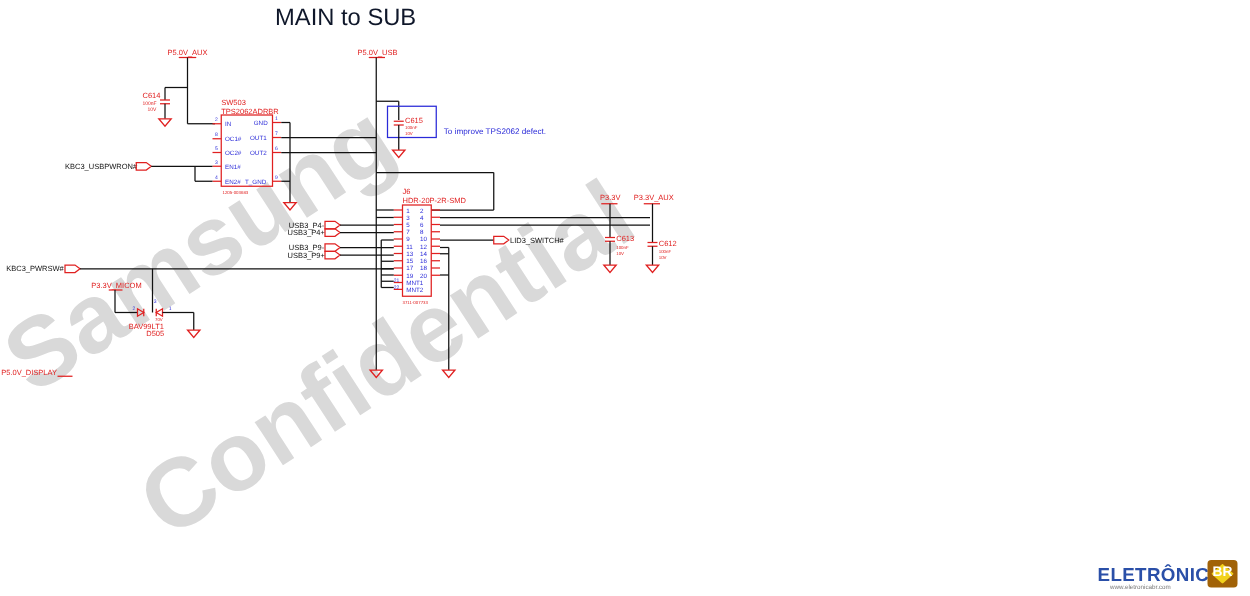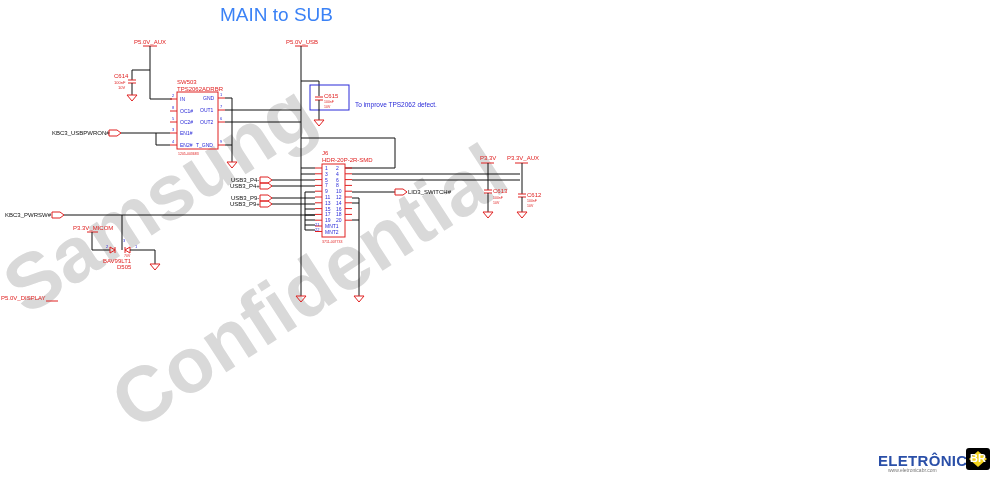--- a/index.html
+++ b/index.html
@@ -1,28 +1,28 @@
 <!DOCTYPE html>
 <html><head>
 <meta charset="utf-8">
 <style>
   html, body { margin:0; padding:0; background:#ffffff; }
   body { width:1000px; height:477px; position:relative; overflow:hidden; font-family:"Liberation Sans", sans-serif; }
   svg { position:absolute; left:0; top:0; }
-  .title { position:absolute; left:220px; top:4px; font-size:19px; color:#3b82f6; font-family:"Liberation Sans", sans-serif; }
+  .title { position:absolute; left:220px; top:4px; font-size:19px; color:#0f172a; font-family:"Liberation Sans", sans-serif; }
   .wm { font-family:"Liberation Sans", sans-serif; font-weight:bold; fill:#d9d9d9; }
   .red { fill:#e02020; font-family:"Liberation Sans", sans-serif; }
   .blue { fill:#2a2ad8; font-family:"Liberation Sans", sans-serif; }
   .blk { fill:#111; font-family:"Liberation Sans", sans-serif; }
   .wire { stroke:#111; stroke-width:1; fill:none; }
   .rline { stroke:#e02020; stroke-width:1; fill:none; }
   .logo { position:absolute; left:878px; top:452px; }
   .logo-text { font-size:15px; font-weight:bold; color:#2a4fa8; font-family:"Liberation Sans", sans-serif; letter-spacing:0.3px; }
   .logo-sub { position:absolute; left:10px; top:15px; font-size:5px; color:#777; font-family:"Liberation Sans", sans-serif; }
-  .logo-flag { position:absolute; left:88px; top:-4px; width:24px; height:22px; background:#000000; border-radius:3px; }
+  .logo-flag { position:absolute; left:88px; top:-4px; width:24px; height:22px; background:#a16207; border-radius:3px; }
   .logo-flag .dia { position:absolute; left:3px; top:3px; width:18px; height:16px; background:#f2d21b; clip-path:polygon(50% 0,100% 50%,50% 100%,0 50%); }
   .logo-flag .br { position:absolute; left:4px; top:4px; font-size:11px; font-weight:bold; color:#ffffff; font-family:"Liberation Sans", sans-serif; }
 </style>
 </head>
 <body>
 
 <div class="title">MAIN to SUB</div>
 
 <svg width="1000" height="477" viewBox="0 0 1000 477">
 

